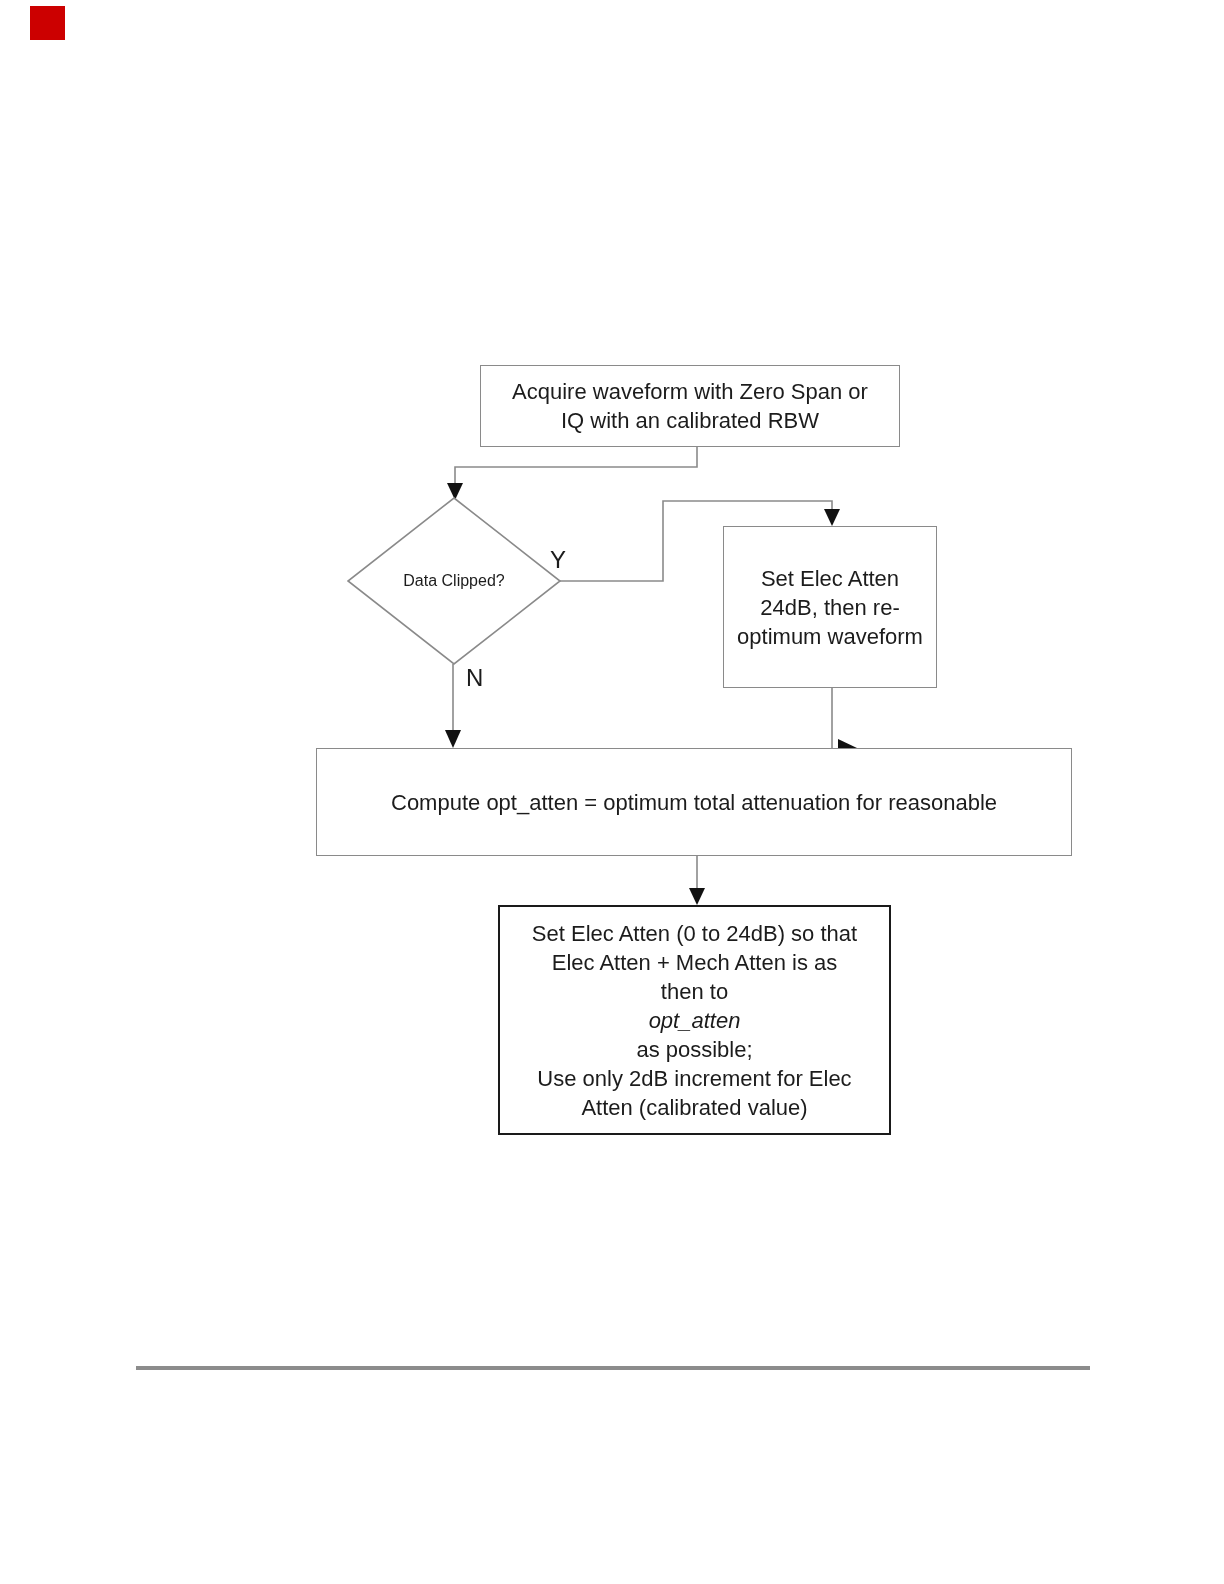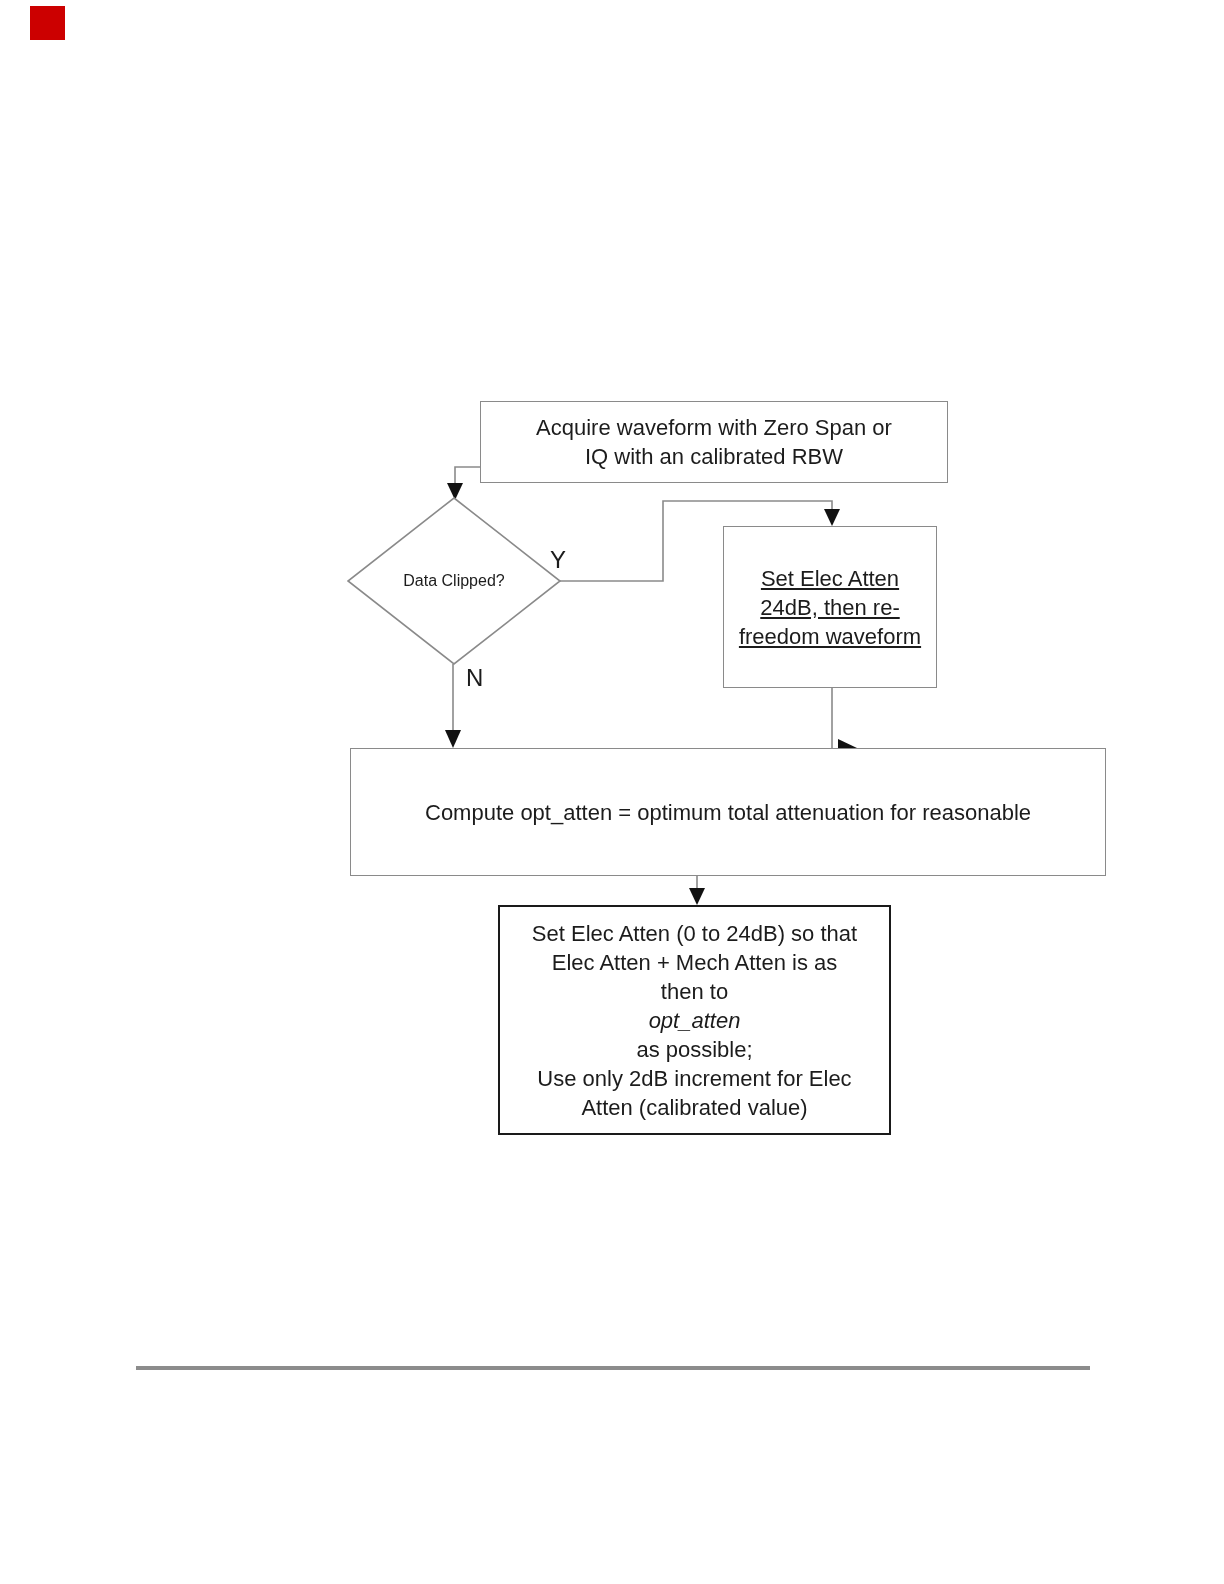--- a/index.html
+++ b/index.html
@@ -79,36 +79,36 @@
     <polyline points="453,664 453,732" fill="none" stroke="#8a8a8a" stroke-width="1.6"></polyline>
     <polygon points="445,730 461,730 453,748" fill="#111111"></polygon>
 
     <polyline points="832,688 832,748" fill="none" stroke="#8a8a8a" stroke-width="1.6"></polyline>
     <polygon points="838,739 838,757 857,748" fill="#111111"></polygon>
 
     <polyline points="697,853 697,889" fill="none" stroke="#8a8a8a" stroke-width="1.6"></polyline>
     <polygon points="689,888 705,888 697,905" fill="#111111"></polygon>
   </svg>
 
-  <div class="node" style="left:480px; top:365px; width:468px; height:82px;margin-top:36px;">
+  <div class="node" style="left:480px; top:365px; width:420px; height:82px;">
     <span>Acquire waveform with Zero Span or</span>
     <span>IQ with an calibrated RBW</span>
   </div>
 
   <div class="diamond-label">Data Clipped?</div>
   <div class="branch-label label-y">Y</div>
   <div class="branch-label label-n">N</div>
 
-  <div class="node" style="left:723px; top:526px; width:214px; height:162px;text-decoration:underline;">
+  <div class="node" style="left:723px; top:526px; width:214px; height:162px;">
     <span>Set Elec Atten</span>
     <span>24dB, then re-</span>
-    <span>freedom waveform</span>
+    <span>optimum waveform</span>
   </div>
 
-  <div class="node" style="left:316px; top:748px; width:756px; height:128px;margin-left:34px;">
+  <div class="node" style="left:316px; top:748px; width:756px; height:108px;">
     <span>Compute opt_atten = optimum total attenuation for reasonable</span>
   </div>
 
   <div class="node thick" style="left:498px; top:905px; width:393px; height:230px;">
     <span>Set Elec Atten (0 to 24dB) so that</span>
     <span>Elec Atten + Mech Atten is as</span>
     <span class="inline-line">
         <span>then to </span>
         <span class="it">opt_atten</span>
         <span> as possible;</span>

